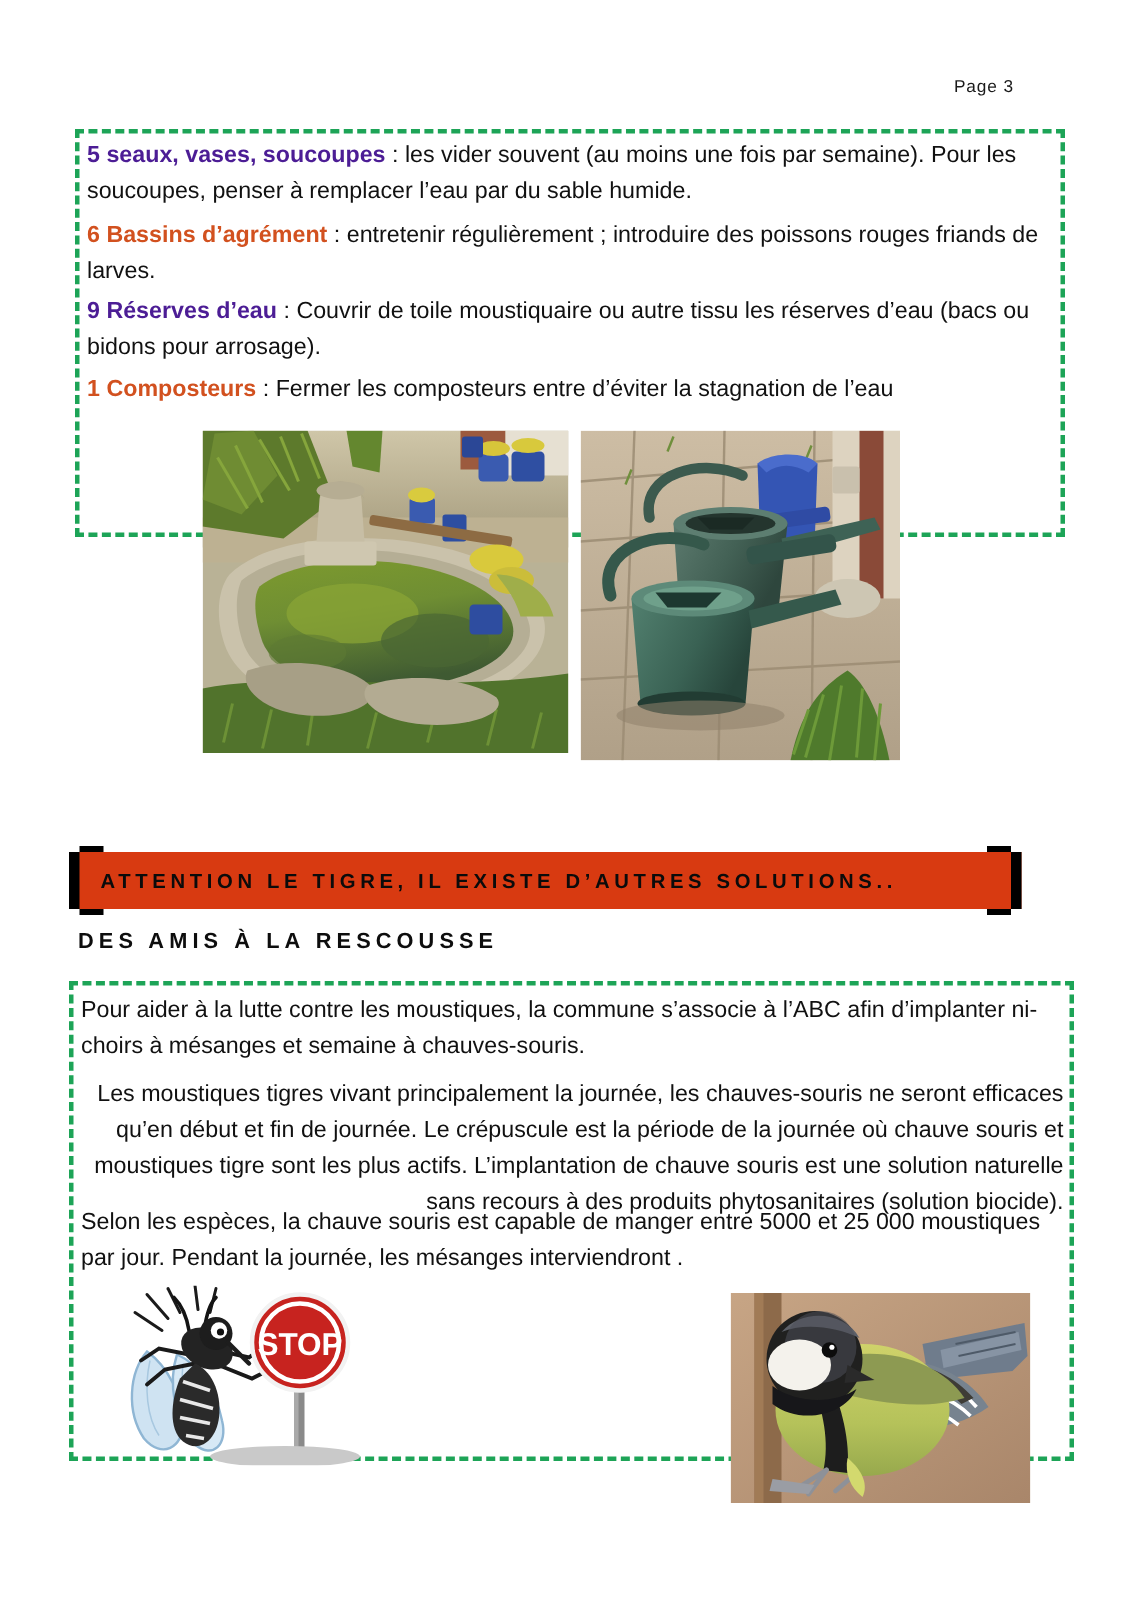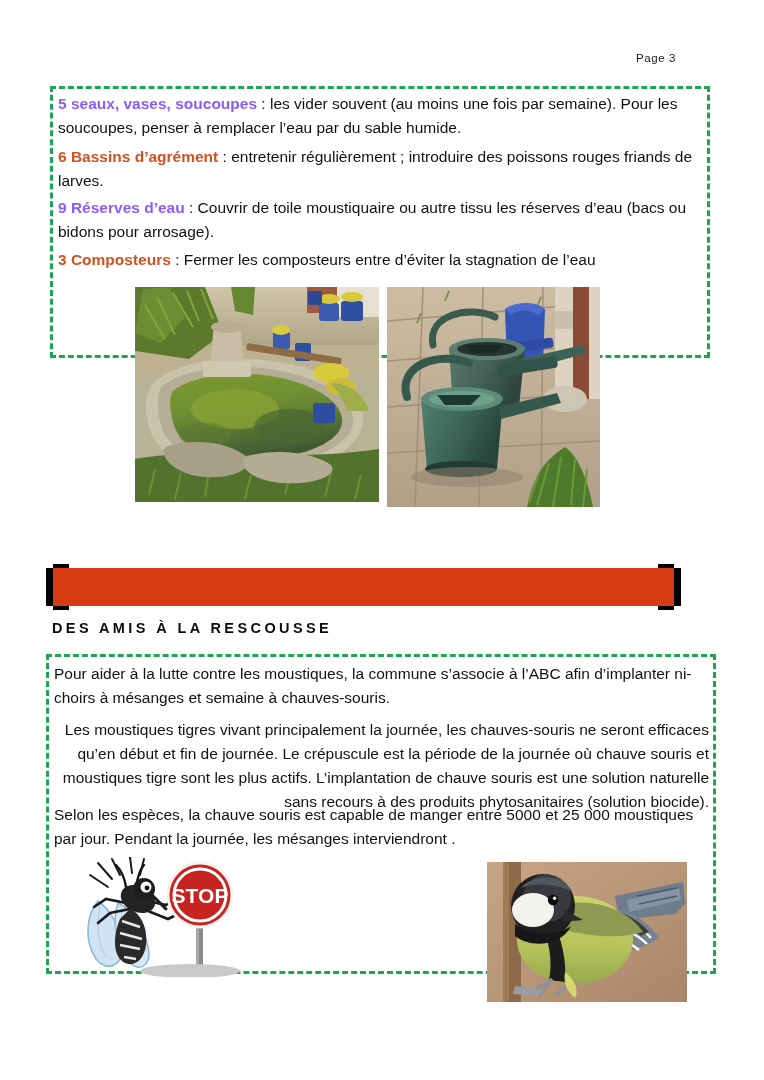--- a/index.html
+++ b/index.html
@@ -48,21 +48,21 @@
 
   
   .para {
     position: absolute;
     font-size: 15.5px;
     line-height: 1.55;
     color: #111111;
     text-align: left;
   }
   .lead-green {
-    color: #8b5cf6;
+    color: #4c1d95;
     font-weight: bold;
   }
   .lead-orange {
     color: #d2511f;
     font-weight: bold;
   }
 
   
   #item-5 { left: 58px; top: 92px;  width: 644px; }
   #item-6 { left: 58px; top: 145px; width: 644px; }
@@ -163,21 +163,21 @@
 
 <div class="para" id="item-6">
   <span class="lead-orange">6 Bassins d’agrément</span><span> : </span><span>entretenir régulièrement ; introduire des poissons rouges friands de larves.</span>
 </div>
 
 <div class="para" id="item-7">
   <span class="lead-green">9 Réserves d’eau</span><span> : </span><span>Couvrir de toile moustiquaire ou autre tissu les réserves d’eau (bacs ou bidons pour arrosage).</span>
 </div>
 
 <div class="para" id="item-8">
-  <span class="lead-orange">3 Composteurs</span><span> : </span><span>Fermer les composteurs entre d’éviter la stagnation de l’eau</span>
+  <span class="lead-orange">1 Composteurs</span><span> : </span><span>Fermer les composteurs entre d’éviter la stagnation de l’eau</span>
 </div>
 
 <div class="photo" id="photo-pond">
   <svg width="244" height="215" viewBox="0 0 244 215">
     <defs>
       <linearGradient id="gPondWater" x1="0" y1="0" x2="0.3" y2="1">
         <stop offset="0%" stop-color="#7d9a2e"></stop>
         <stop offset="45%" stop-color="#6f8e33"></stop>
         <stop offset="100%" stop-color="#3f5a32"></stop>
       </linearGradient>
@@ -332,20 +332,21 @@
         <path d="M142 216 L152 186"></path>
     </g>
   </svg>
 </div>
 
 <div id="attention-banner">
   <span class="bracket-top bk-tl"></span>
   <span class="bracket-top bk-tr"></span>
   <span class="bracket-bot bk-bl"></span>
   <span class="bracket-bot bk-br"></span>
+  <span id="attention-text">ATTENTION LE TIGRE, IL EXISTE D’AUTRES SOLUTIONS..</span>
 </div>
 
 <div id="section-subtitle">DES AMIS À LA RESCOUSSE</div>
 
 <div class="green-box" id="box-friends"></div>
 
 <div class="para" id="para-1">Pour aider à la lutte contre les moustiques, la commune s’associe à l’ABC afin d’implanter ni-choirs à mésanges et semaine à chauves-souris.</div>
 <div class="para" id="para-2">Les moustiques tigres vivant principalement la journée, les chauves-souris ne seront efficaces qu’en début et fin de journée. Le crépuscule est la période de la journée où chauve souris et moustiques tigre sont les plus actifs. L’implantation de chauve souris est une solution naturelle sans recours à des produits phytosanitaires (solution biocide).</div>
 <div class="para" id="para-3">Selon les espèces, la chauve souris est capable de manger entre 5000 et 25 000 moustiques par jour. Pendant la journée, les mésanges interviendront .</div>
 

